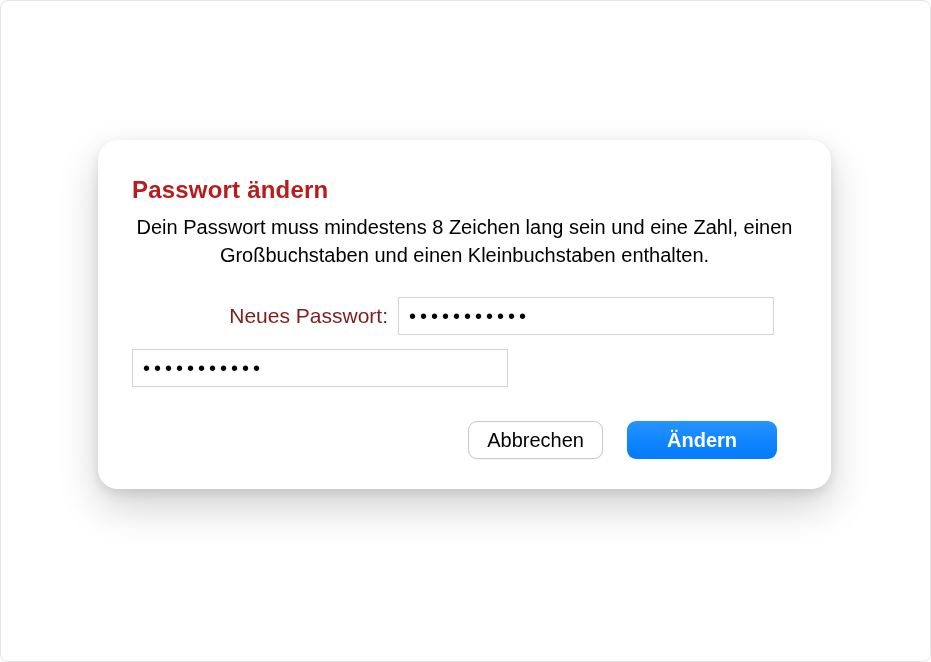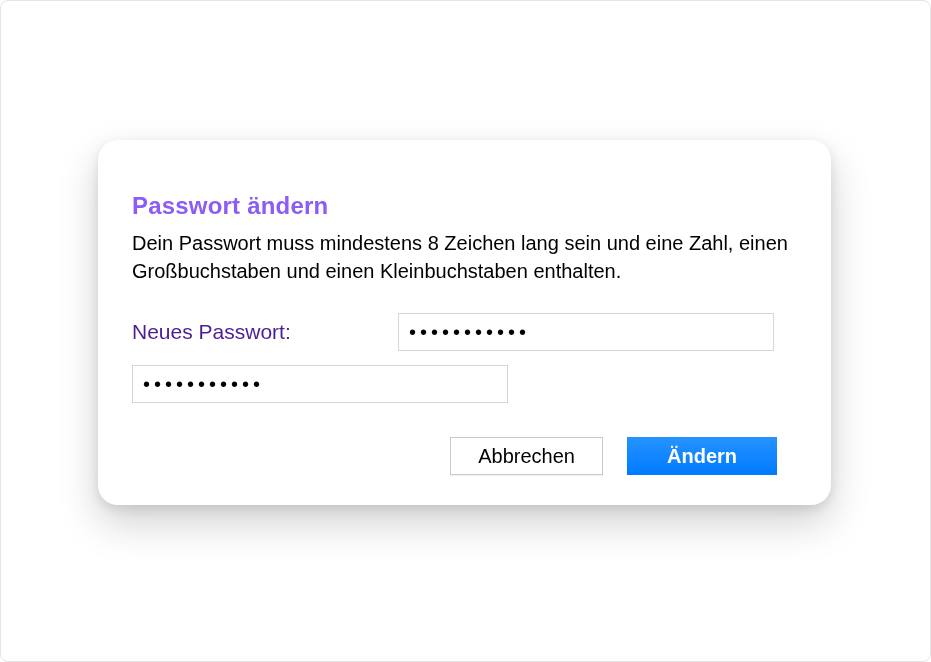--- a/index.html
+++ b/index.html
@@ -25,43 +25,44 @@
       width: 733px;
       background: #ffffff;
       border-radius: 20px;
       box-shadow: 0 18px 40px rgba(0,0,0,0.18), 0 4px 12px rgba(0,0,0,0.1);
       padding: 36px 34px 30px 34px;
     }
 
     .dialog-title {
       font-size: 24px;
       font-weight: 700;
-      color: #8b5cf6;
+      color: #b91c1c;
       margin-bottom: 10px;
       letter-spacing: 0.2px;
-      margin-top: 16px;
     }
 
     .dialog-description {
       font-size: 20px;
       line-height: 1.38;
       color: #000;
       margin-bottom: 28px;
+      text-align: center;
     }
 
     .form-row {
       display: flex;
       align-items: center;
       margin-bottom: 14px;
     }
 
     .form-label {
       width: 266px;
+      text-align: right;
       font-size: 21px;
-      color: #4c1d95;
+      color: #7f1d1d;
       padding-right: 10px;
     }
 
     .form-input {
       width: 376px;
       height: 38px;
       border: 1px solid #d6d6d6;
       border-radius: 0;
       padding: 4px 10px;
       font-size: 20px;
@@ -75,25 +76,25 @@
       display: flex;
       justify-content: flex-end;
       gap: 24px;
       margin-top: 34px;
       padding-right: 20px;
     }
 
     .btn {
       min-width: 132px;
       height: 38px;
-      border-radius: 0;
+      border-radius: 9px;
       font-size: 20px;
       font-family: inherit;
       cursor: pointer;
-      padding: 0 27px;
+      padding: 0 18px;
     }
 
     .btn-secondary {
       background: #ffffff;
       border: 1px solid #c9c9c9;
       color: #000;
       box-shadow: 0 1px 1px rgba(0,0,0,0.05);
     }
 
     .btn-primary {

